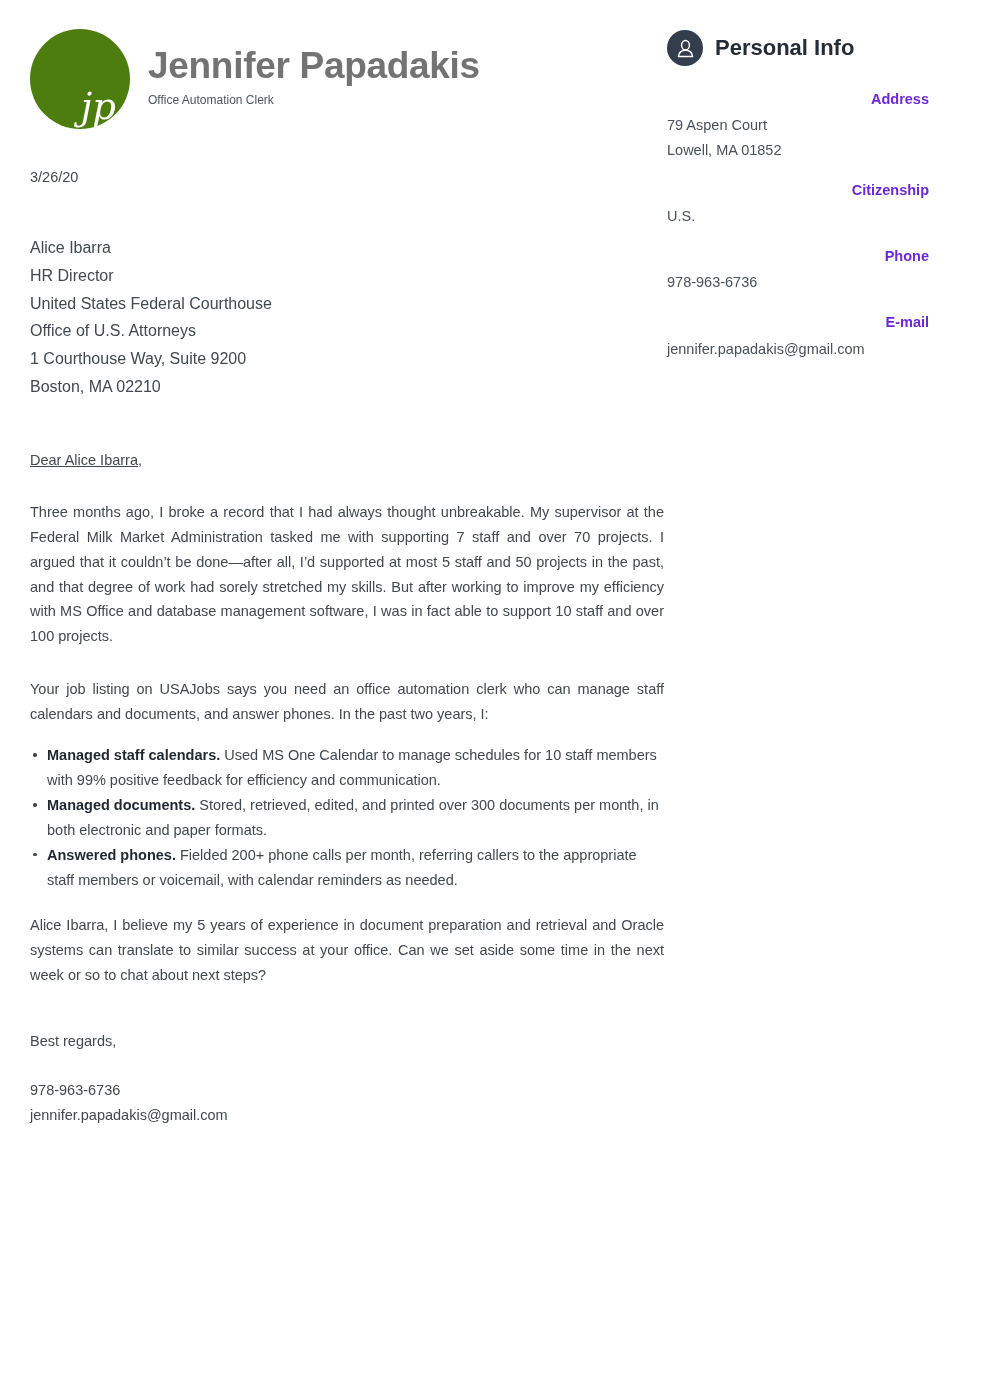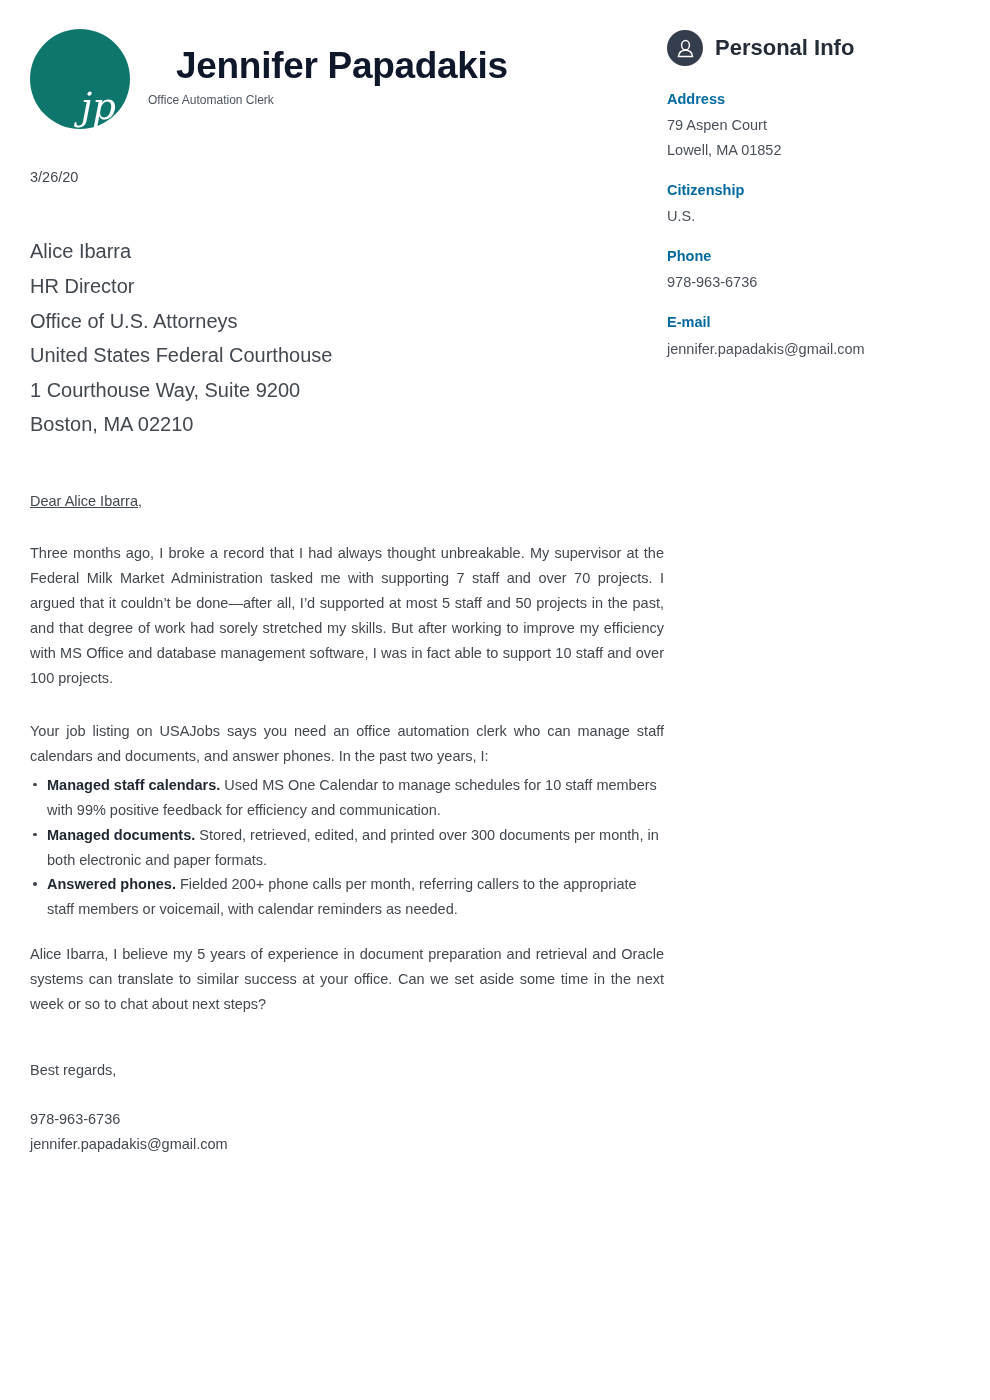--- a/index.html
+++ b/index.html
@@ -35,21 +35,21 @@
   .letter-header {
     display: flex;
     align-items: center;
     height: 106px;
     margin-bottom: 0;
   }
   .avatar {
     width: 100px;
     height: 100px;
     border-radius: 50%;
-    background: #0f766e;
+    background: #4d7c0f;
     position: relative;
     flex: 0 0 auto;
   }
   .avatar-monogram {
     position: absolute;
     right: 14px;
     bottom: 4px;
     font-family: "DejaVu Serif", serif;
     font-style: italic;
     font-size: 37px;
@@ -57,43 +57,42 @@
     line-height: 1;
     letter-spacing: 0px;
   }
   .header-text {
     margin-left: 18px;
     padding-bottom: 4px;
   }
   .cand-name {
     font-size: 37px;
     font-weight: bold;
-    color: #0f172a;
+    color: #737373;
     line-height: 1.12;
     letter-spacing: -0.3px;
-    margin-left: 28px;
   }
   .cand-title {
     font-size: 12px;
     font-weight: normal;
     color: #4c555f;
     line-height: 1.3;
     margin-top: 7px;
   }
 
   .letter-date {
     font-size: 14.5px;
     color: #42484f;
     margin-top: 34px;
     line-height: 1.55;
   }
 
   .recipient {
     margin-top: 46px;
-    font-size: 20px;
+    font-size: 16px;
     color: #42484f;
     line-height: 1.73;
   }
   .recipient div { white-space: nowrap; }
 
   .salutation {
     margin-top: 48px;
     font-size: 14.5px;
     color: #42484f;
     line-height: 1.6;
@@ -104,21 +103,21 @@
     margin-top: 28px;
     font-size: 14.5px;
     color: #42484f;
     line-height: 1.72;
     text-align: justify;
   }
   .body-par.tight { margin-top: 20px; }
 
   .bullets {
     list-style: none;
-    margin: 4px 0 0 0;
+    margin: 16px 0 0 0;
     padding: 0;
   }
   .bullets li {
     position: relative;
     padding-left: 17px;
     font-size: 14.5px;
     color: #42484f;
     line-height: 1.72;
     text-align: left;
     margin-top: 0;
@@ -174,23 +173,24 @@
     margin-left: 12px;
     font-size: 22px;
     font-weight: bold;
     color: #242c35;
     line-height: 1;
   }
   .side-group { margin-bottom: 16px; }
   .side-label {
     font-size: 14.5px;
     font-weight: bold;
-    color: #0369a1;
+    color: #6d28d9;
     line-height: 1.6;
     margin-bottom: 2px;
+    text-align: right;
   }
   .side-value {
     font-size: 14.5px;
     color: #495059;
     line-height: 1.72;
   }
 </style>
 </head>
 <body>
 
@@ -206,22 +206,22 @@
         <div class="cand-name">Jennifer Papadakis</div>
         <div class="cand-title">Office Automation Clerk</div>
       </div>
     </div>
 
     <div class="letter-date">3/26/20</div>
 
     <div class="recipient">
       <div>Alice Ibarra</div>
       <div>HR Director</div>
+      <div>United States Federal Courthouse</div>
       <div>Office of U.S. Attorneys</div>
-      <div>United States Federal Courthouse</div>
       <div>1 Courthouse Way, Suite 9200</div>
       <div>Boston, MA 02210</div>
     </div>
 
     <div class="salutation">Dear Alice Ibarra,</div>
 
     <div class="body-par">Three months ago, I broke a record that I had always thought unbreakable. My supervisor at the Federal Milk Market Administration tasked me with supporting 7 staff and over 70 projects. I argued that it couldn’t be done—after all, I’d supported at most 5 staff and 50 projects in the past, and that degree of work had sorely stretched my skills. But after working to improve my efficiency with MS Office and database management software, I was in fact able to support 10 staff and over 100 projects.</div>
 
     <div class="body-par">Your job listing on USAJobs says you need an office automation clerk who can manage staff calendars and documents, and answer phones. In the past two years, I:</div>
 

